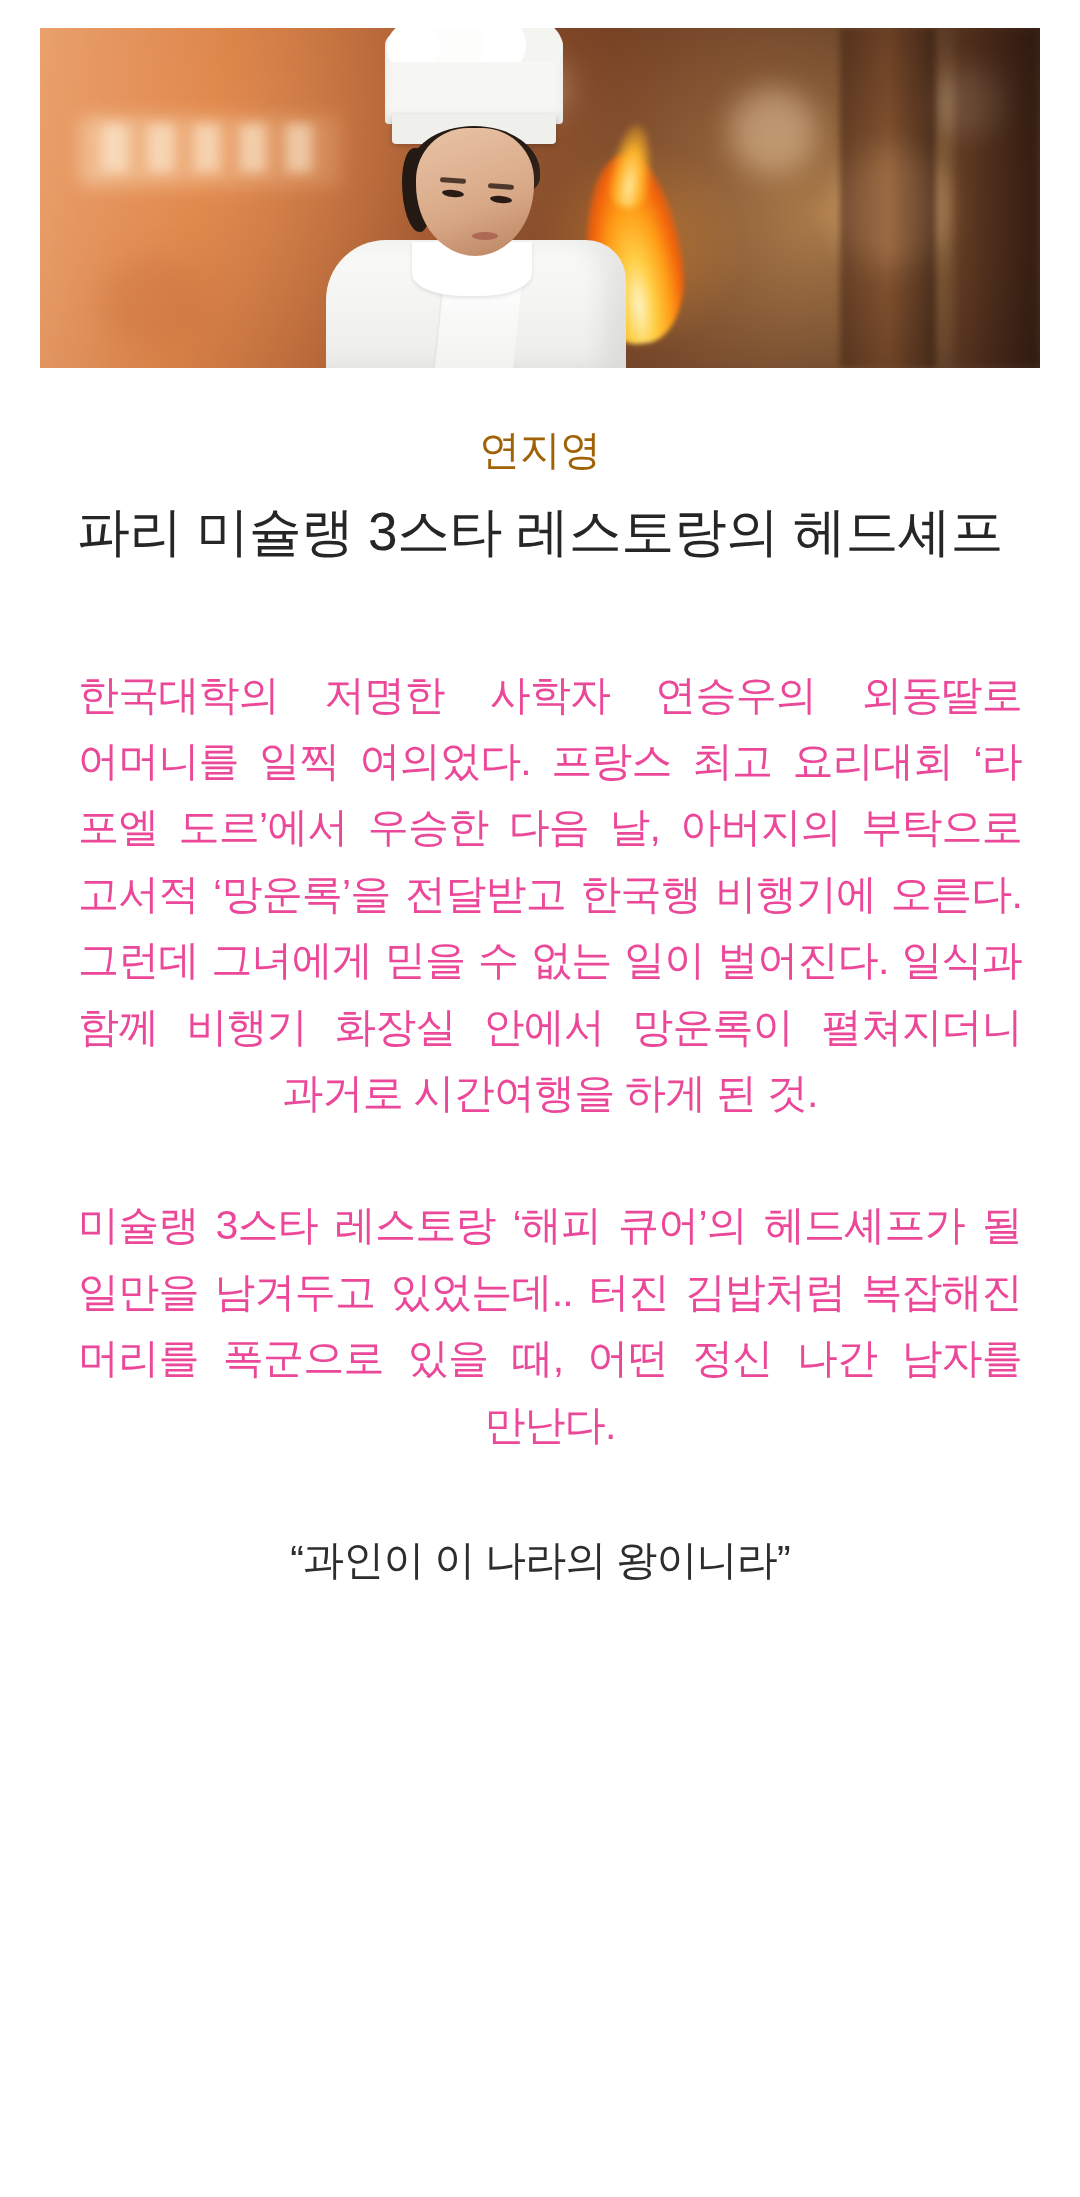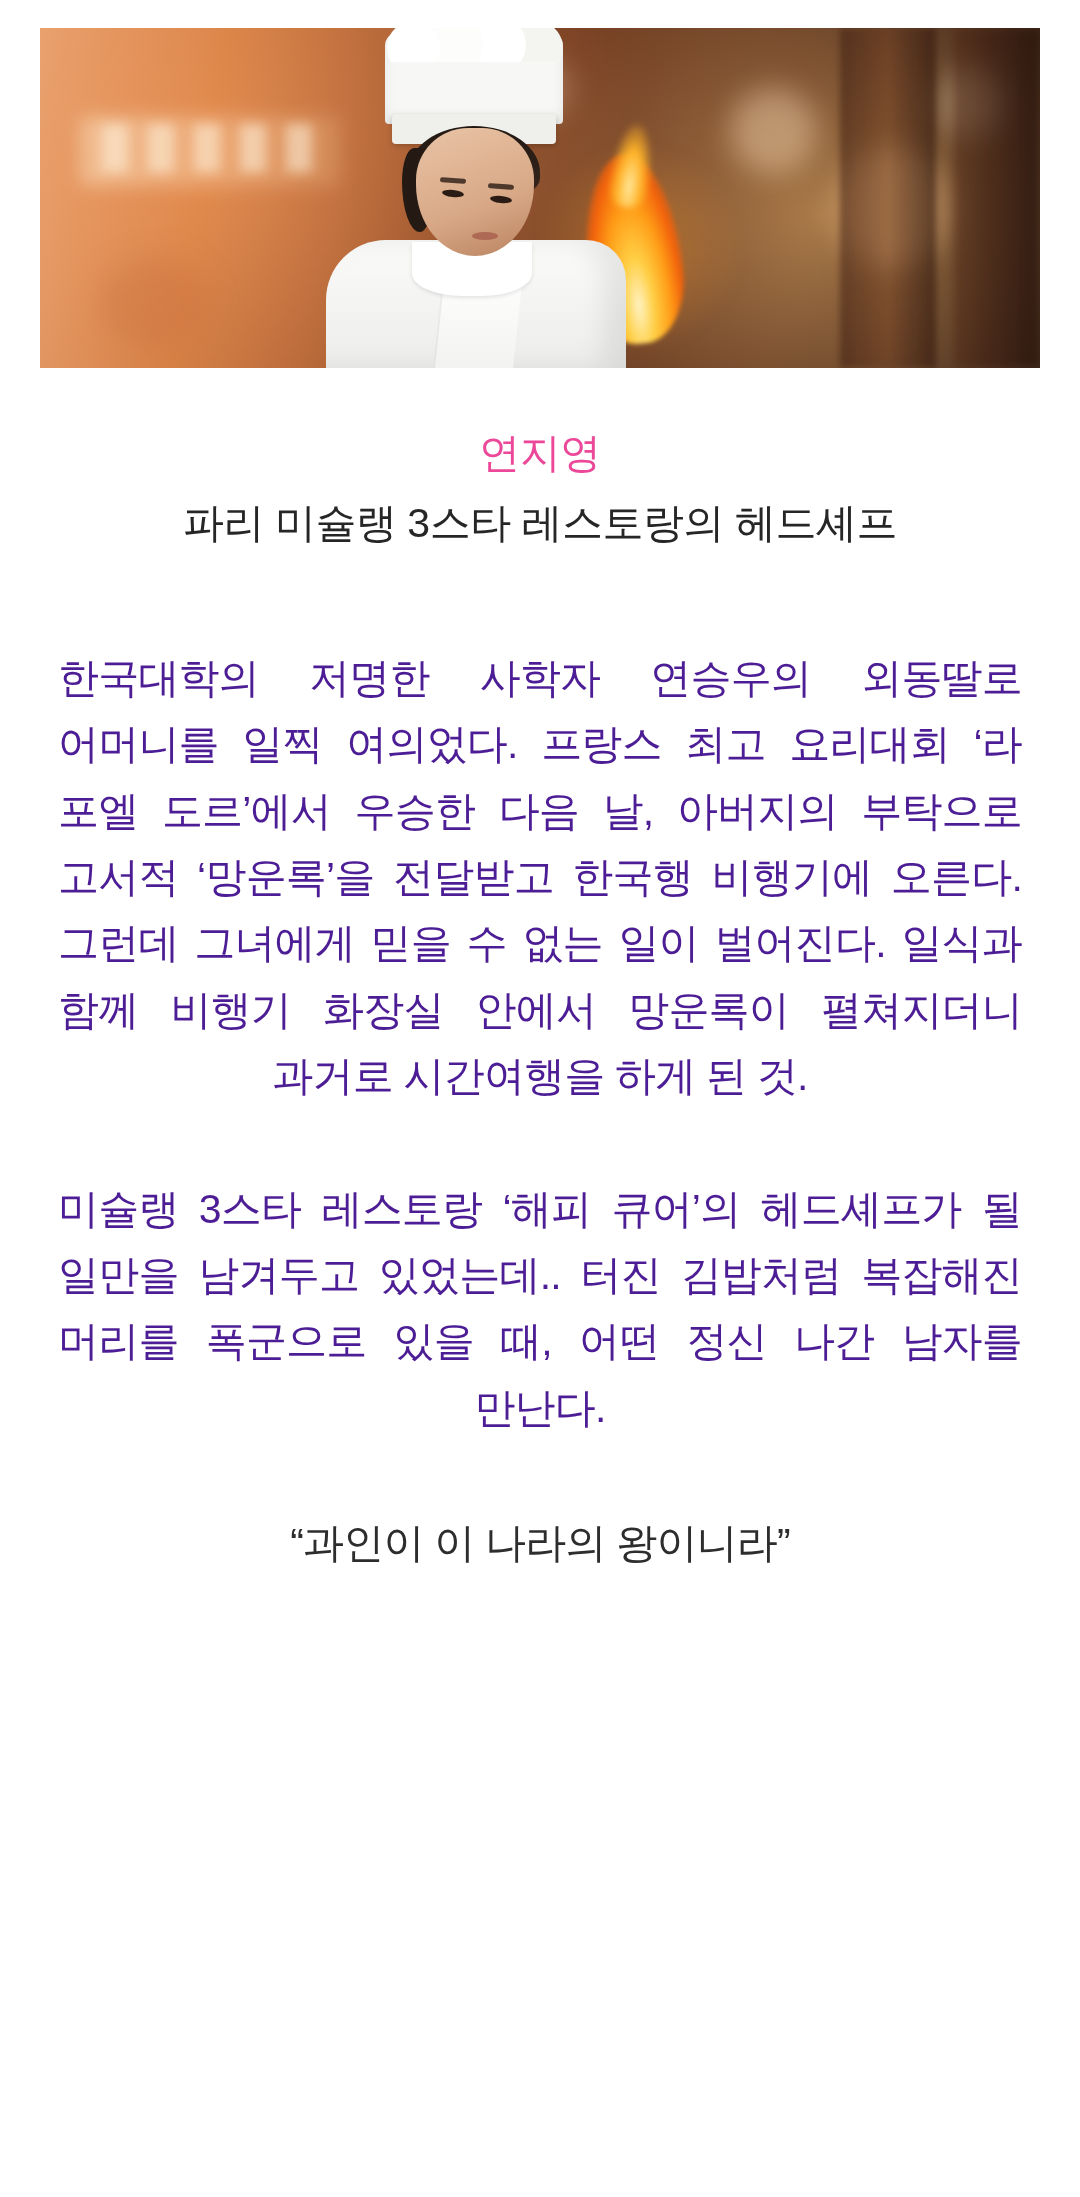--- a/index.html
+++ b/index.html
@@ -247,39 +247,41 @@
   
   .content {
     width: 1000px;
     padding: 0 18px;
     box-sizing: border-box;
     text-align: center;
   }
   .name {
     font-size: 41px;
     line-height: 1.35;
-    color: #ec4899;
+    color: #a16207;
     margin-top: 58px;
     letter-spacing: -0.5px;
+    font-family: Liberation Mono, monospace;
   }
   .subtitle {
-    font-size: 41px;
+    font-size: 53px;
     line-height: 1.4;
     color: #262626;
     margin-top: 14px;
     letter-spacing: -0.5px;
   }
   .para {
     font-size: 41px;
     line-height: 1.62;
-    color: #4c1d95;
+    color: #ec4899;
     letter-spacing: -0.8px;
     text-align: justify;
     text-align-last: center;
     word-break: keep-all;
+    margin-left: 20px;
   }
   .para.p1 { margin-top: 92px; }
   .para.p2 { margin-top: 66px; }
   .quote-block { margin-top: 70px; }
   .quote {
     font-size: 41px;
     line-height: 1.6;
     color: #2d2d2d;
     letter-spacing: -0.8px;
   }

